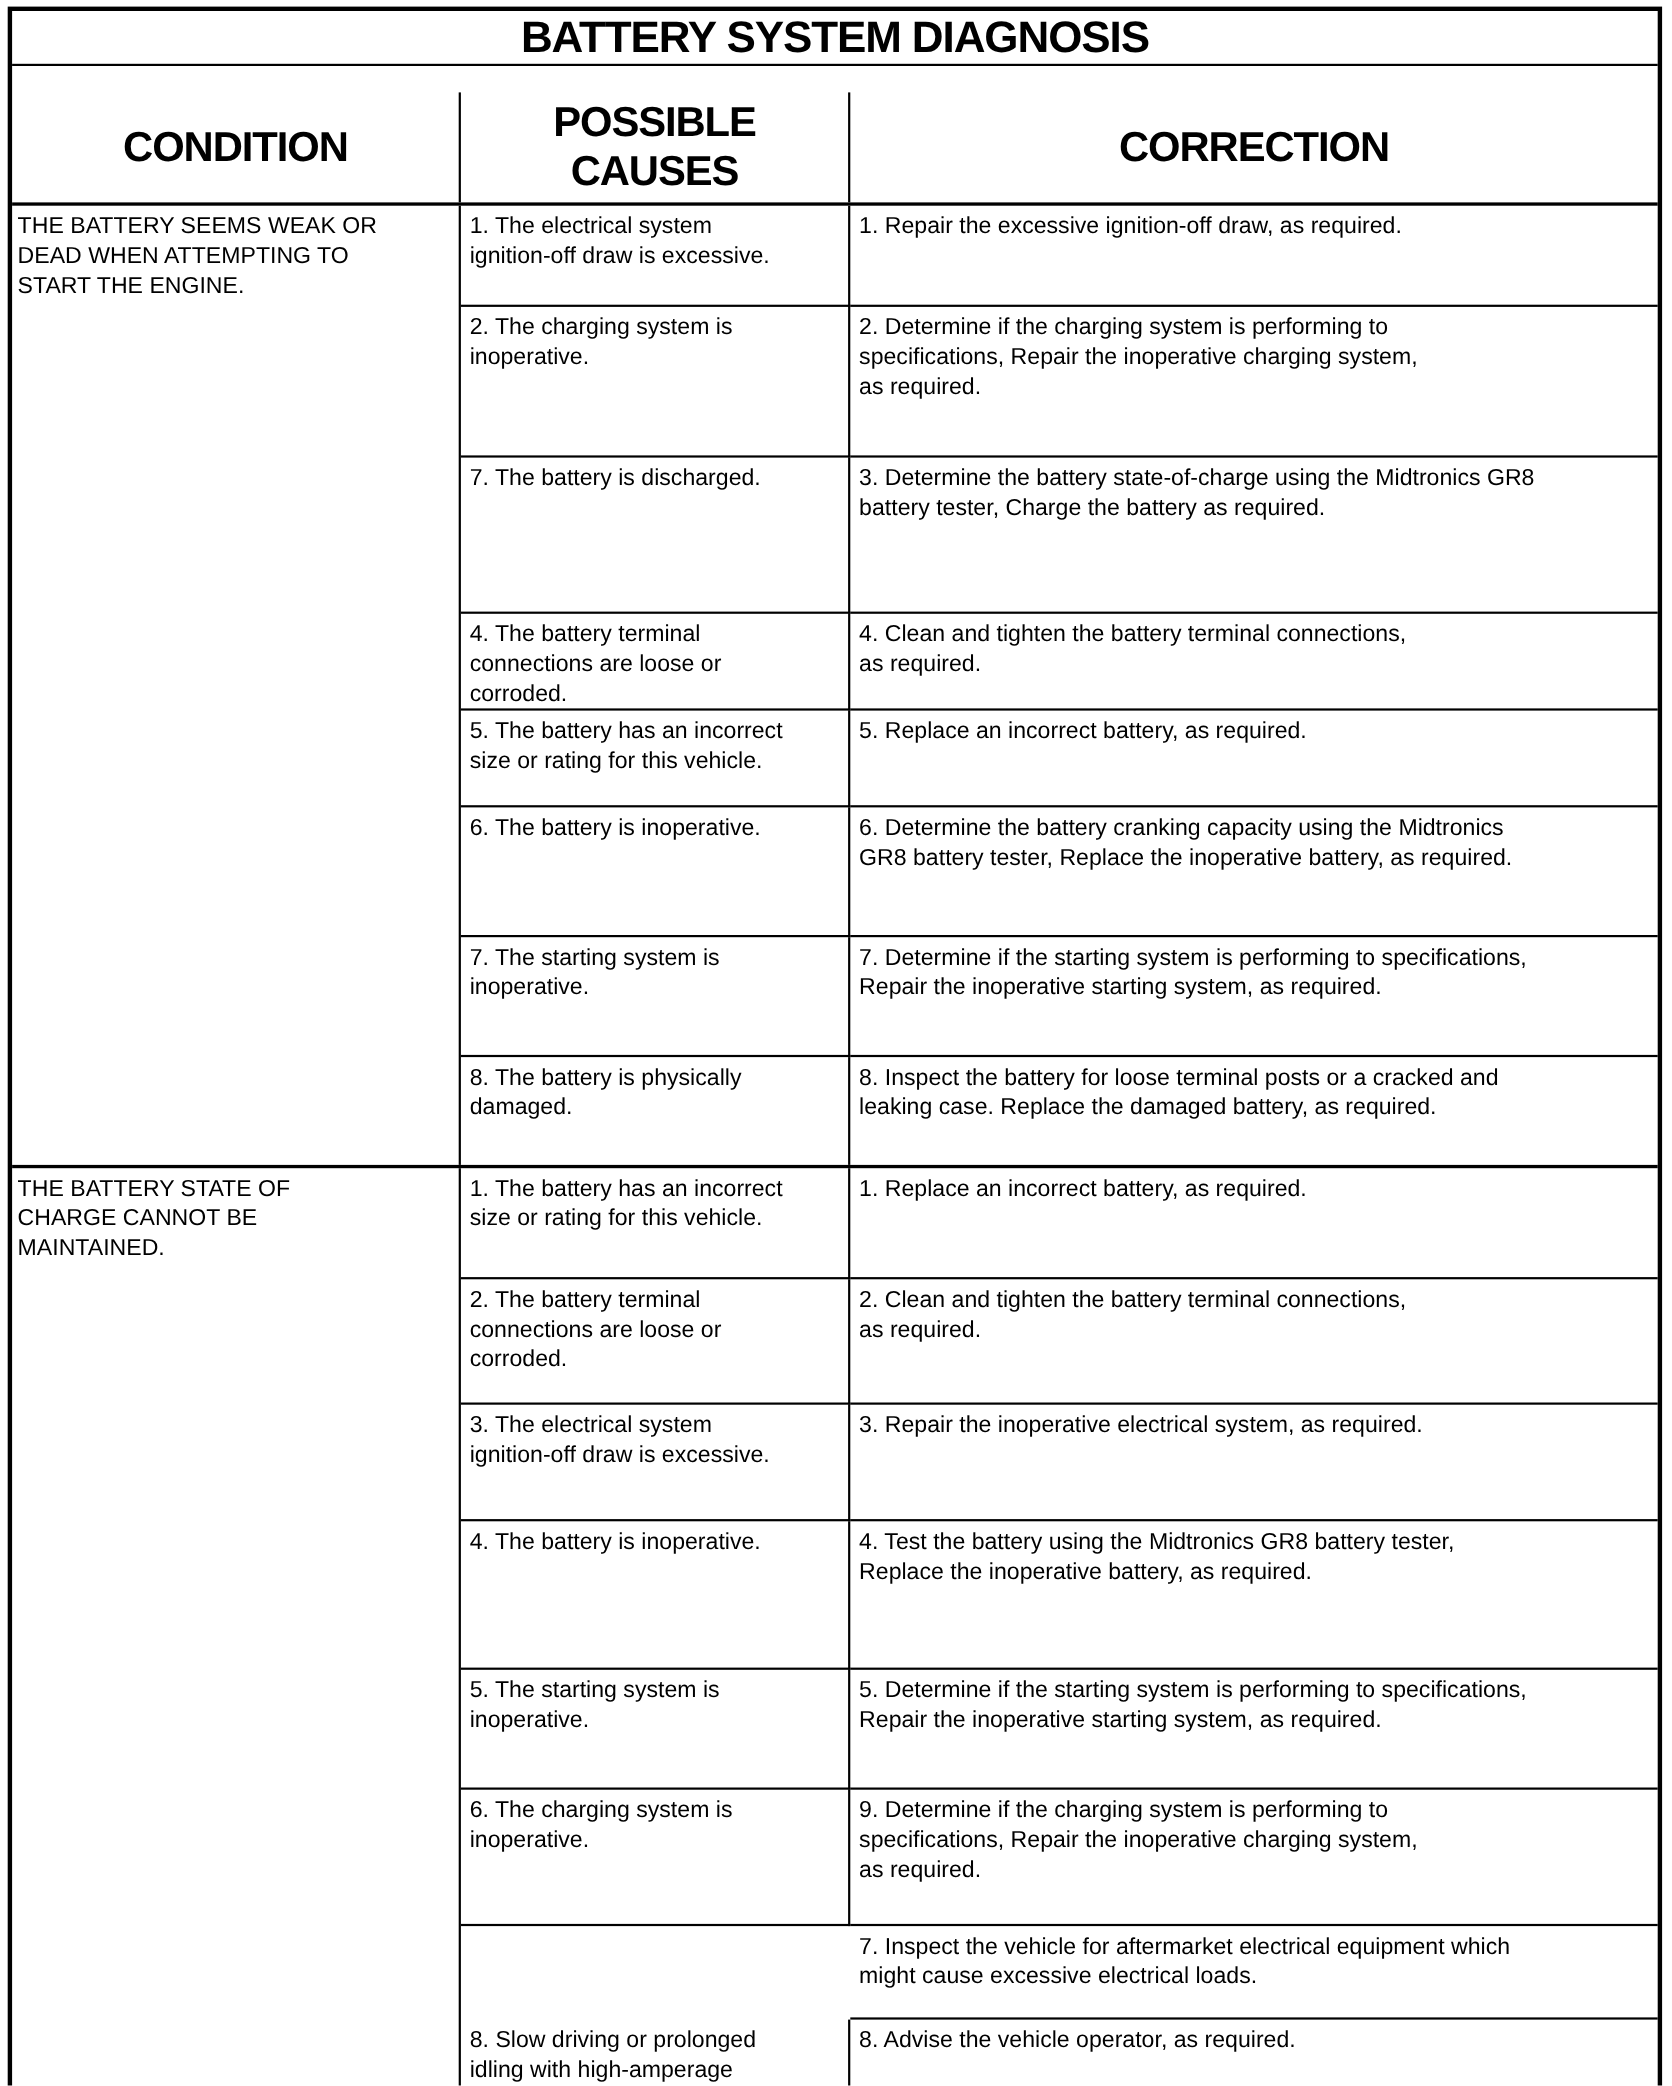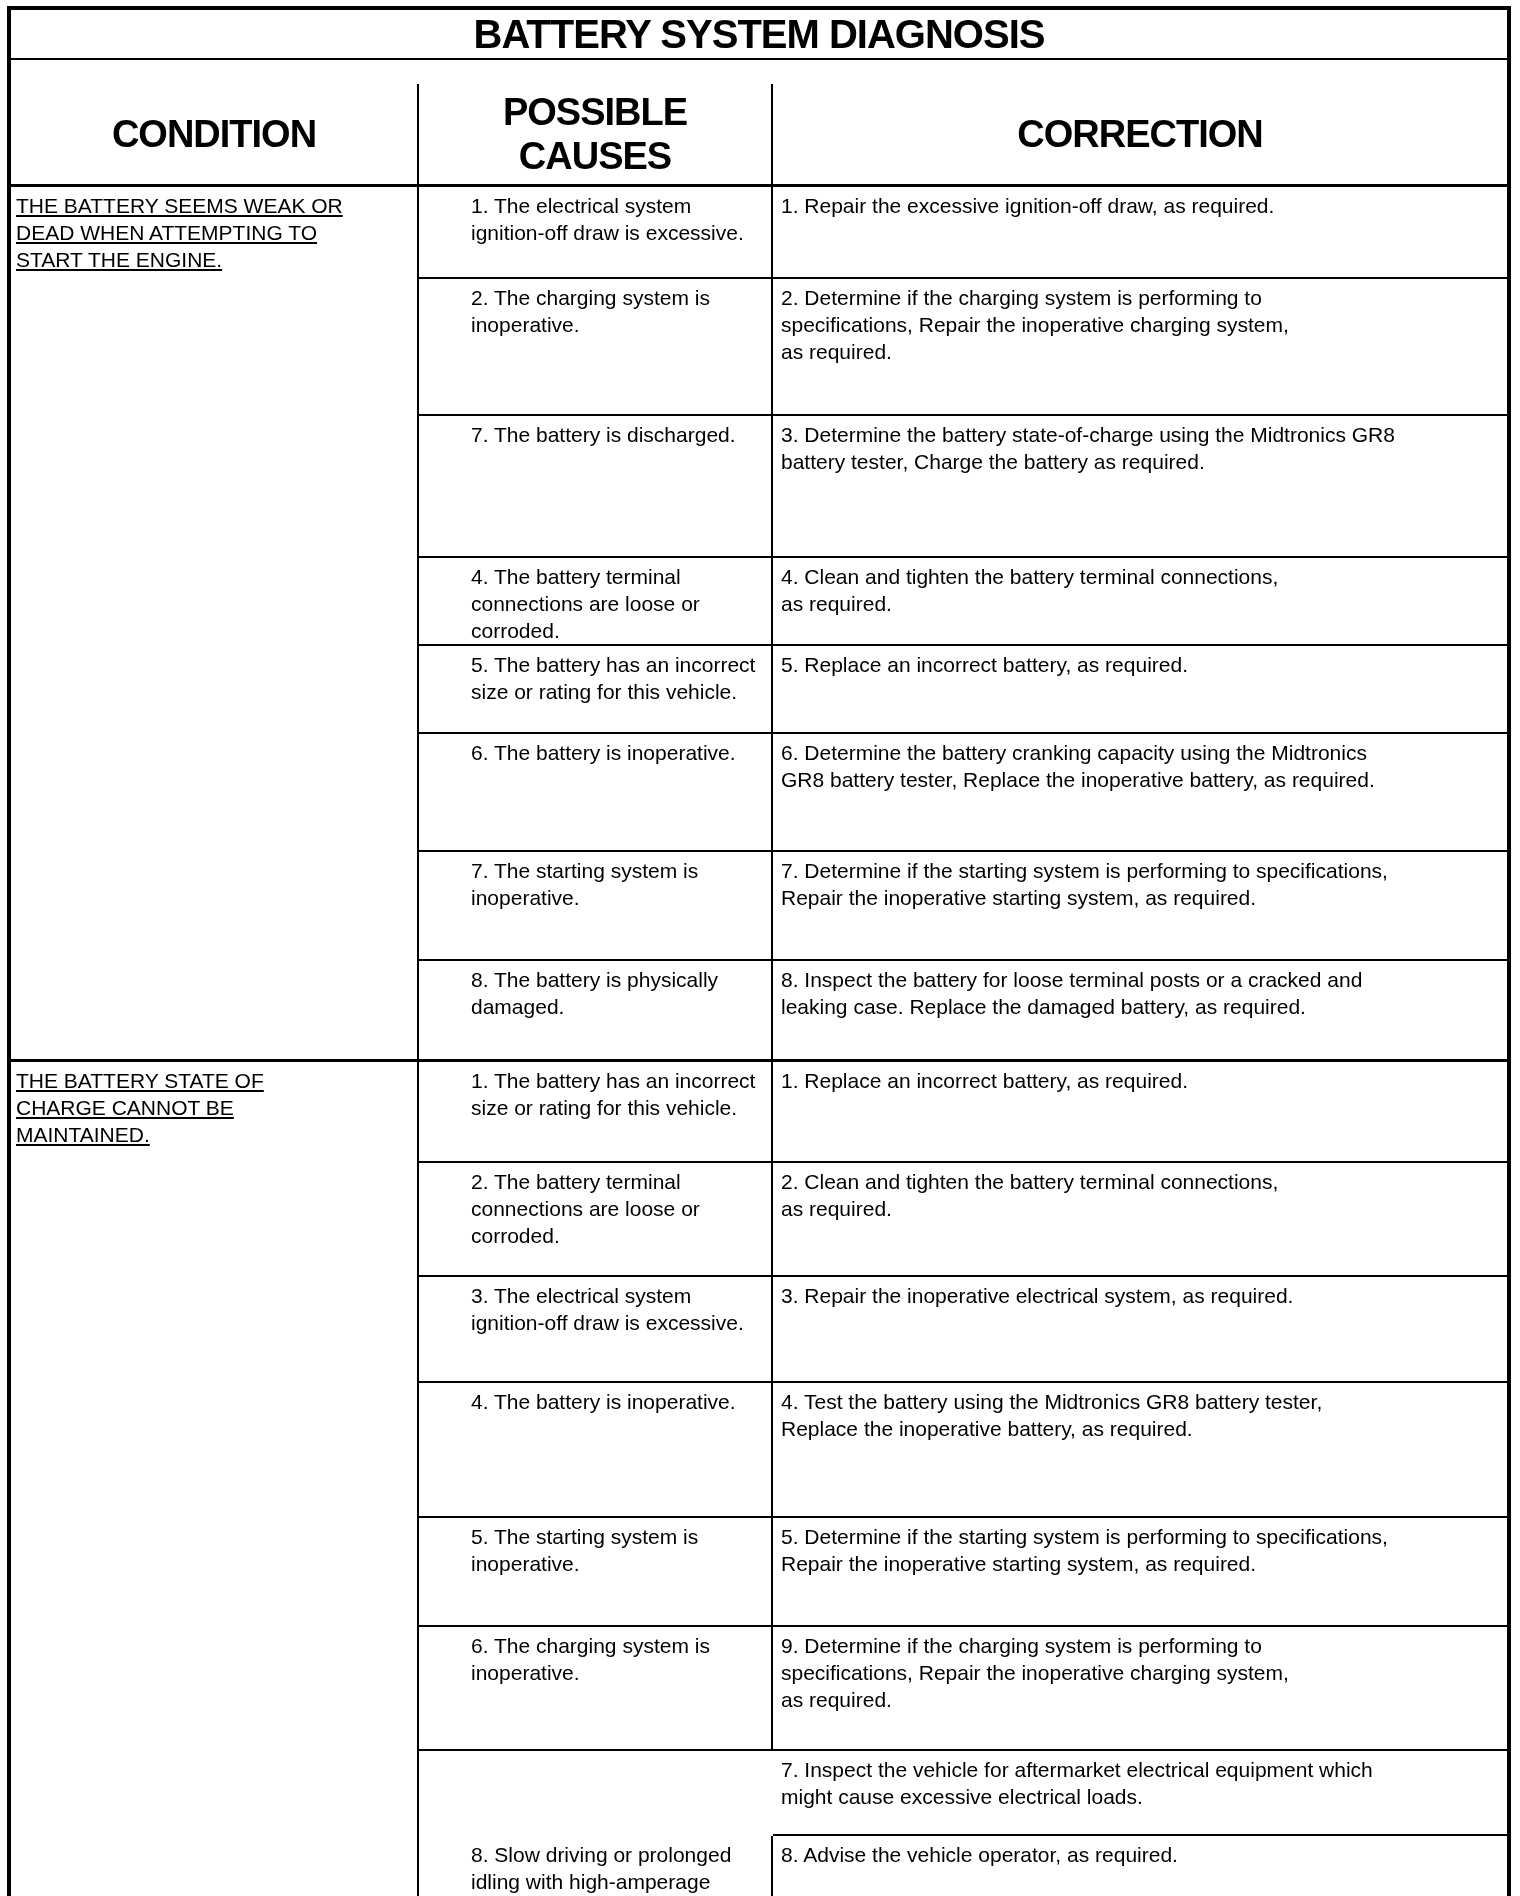--- a/index.html
+++ b/index.html
@@ -72,30 +72,30 @@
   }
   .section.s2 {
     grid-template-rows: 101px 114px 106px 135px 109px 124px 85px 78px;
   }
   .cell { box-sizing: border-box; overflow: hidden; }
   .cond {
     grid-column: 1;
     grid-row: 1 / -1;
     border-right: 2px solid #000000;
   }
-  .cause { grid-column: 2; border-right: 2px solid #000000; border-bottom: 2px solid #000000; padding-left: 44px; }
+  .cause { grid-column: 2; border-right: 2px solid #000000; border-bottom: 2px solid #000000; }
   .corr  { grid-column: 3; border-bottom: 2px solid #000000; }
   .cause.nob, .corr.nob { border-bottom: none; }
   .mltext {
     white-space: pre-line;
     font-size: 21px;
     line-height: 27px;
     padding: 5px 8px 0 8px;
   }
-  .cond .mltext { padding: 5px 4px 0 5px; text-decoration: underline; }
+  .cond .mltext { padding: 5px 4px 0 5px; }
 </style>
 </head>
 <body>
 
 <div class="page">
   <div class="diag-table">
 
     <div class="title-bar">
       <div class="t">BATTERY SYSTEM DIAGNOSIS</div>
     </div>

